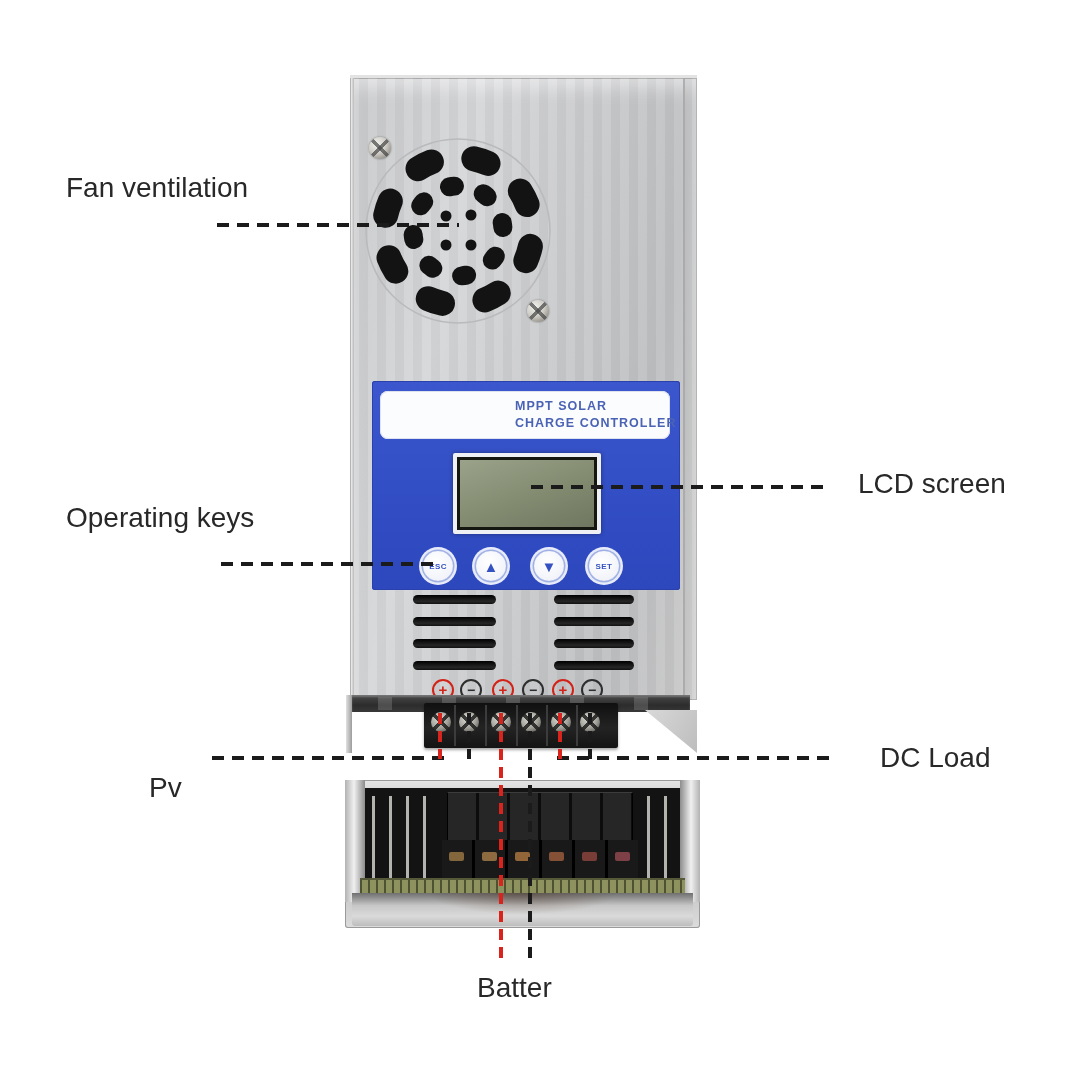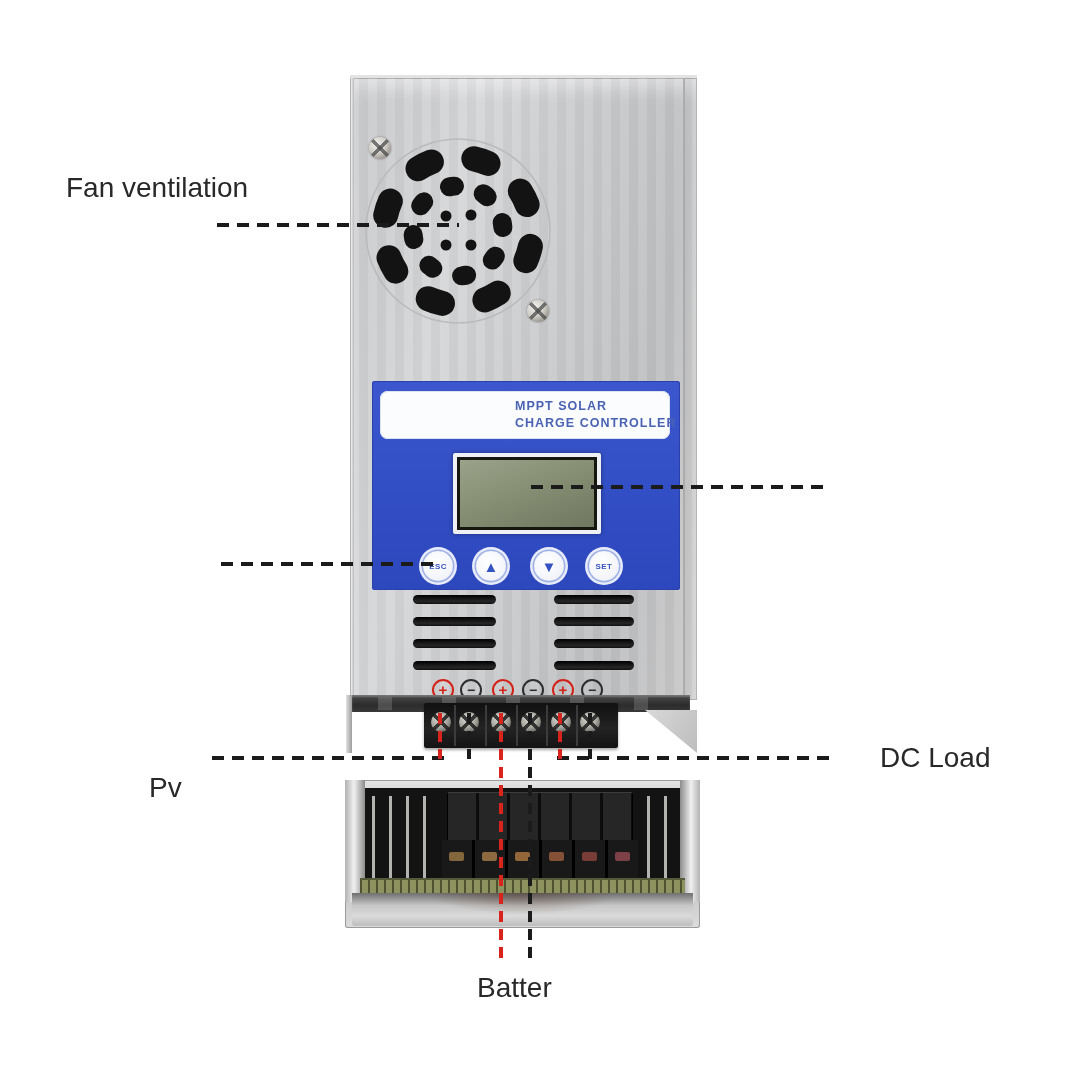--- a/index.html
+++ b/index.html
@@ -238,22 +238,24 @@
     <div class="rail right"></div>
     <div class="pcb"></div>
     <div class="lip">
       <div class="lip-shadow"></div>
     </div>
   </div>
 
   <div class="lbl" style="left:66px;top:172px">Fan ventilation</div>
   <div class="dash-h" style="left:217px;top:223px;width:242px"></div>
 
+  <div class="lbl" style="left:66px;top:502px">Operating keys</div>
   <div class="dash-h" style="left:221px;top:562px;width:218px"></div>
 
+  <div class="lbl" style="left:858px;top:468px">LCD screen</div>
   <div class="dash-h" style="left:531px;top:485px;width:300px"></div>
 
   <div class="lbl" style="left:149px;top:772px">Pv</div>
   <div class="dash-h" style="left:212px;top:756px;width:234px"></div>
 
   <div class="lbl" style="left:880px;top:742px">DC Load</div>
   <div class="dash-h" style="left:557px;top:756px;width:274px"></div>
 
   <div class="lbl" style="left:477px;top:972px">Batter</div>
 

